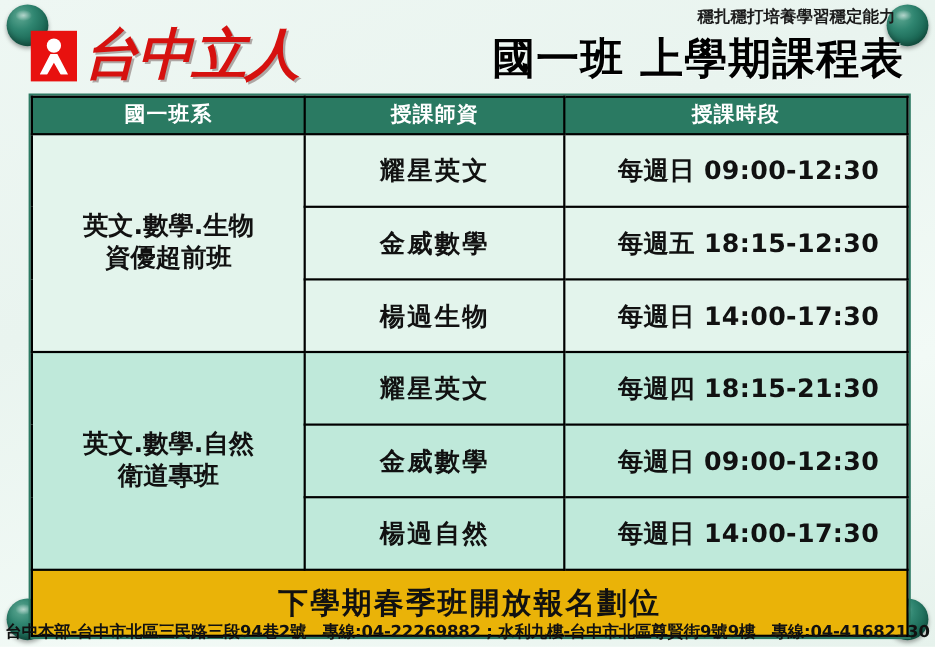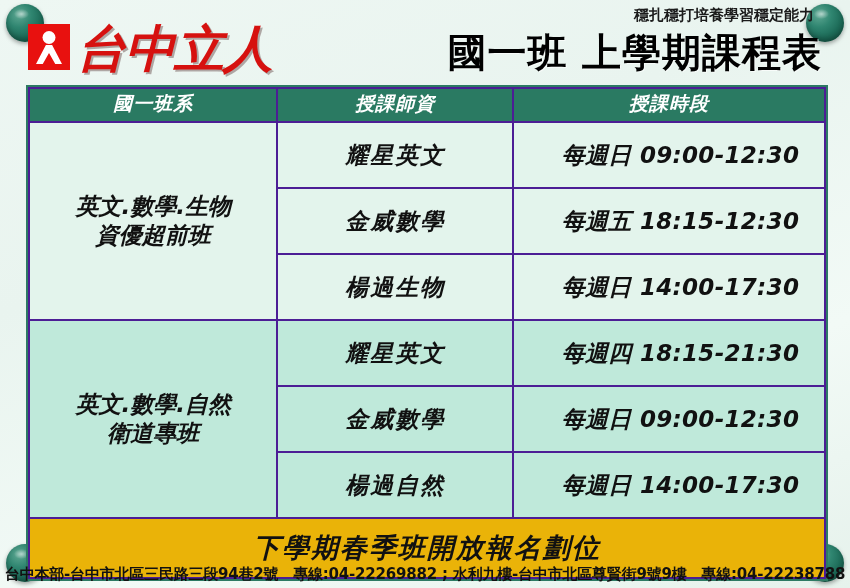--- a/index.html
+++ b/index.html
@@ -52,21 +52,21 @@
     left: 0;
     width: 850px;
     height: 86px;
   }
 
   .brand {
     position: absolute;
     left: 28px;
     top: 24px;
     display: flex;
-    align-items: flex-start;
+    align-items: flex-end;
     gap: 6px;
   }
   .brand-mark {
     width: 42px;
     height: 46px;
     background: #e8110f;
     position: relative;
     flex: none;
   }
   .brand-mark .head {
@@ -134,24 +134,23 @@
     border: 2px solid #2d7a63;
     border-collapse: collapse;
   }
   table.grid {
     width: 100%;
     border-collapse: collapse;
     table-layout: fixed;
   }
   table.grid th,
   table.grid td {
-    border: 2px solid #4c1d95;
+    border: 2px solid #000000;
     text-align: center;
     vertical-align: middle;
-    font-style: italic;
   }
   table.grid thead th {
     background: #2a7a62;
     color: #ffffff;
     font-size: 19px;
     font-weight: bold;
     height: 28px;
     padding: 1px 0 3px 0;
     letter-spacing: 1px;
   }
@@ -275,15 +274,15 @@
         </tr>
 
         <tr>
           <td class="banner-cell" colspan="3">下學期春季班開放報名劃位</td>
         </tr>
 
       </tbody>
     </table>
   </div>
 
-  <div class="footer">台中本部-台中市北區三民路三段94巷2號　專線:04-22269882 ; 水利九樓-台中市北區尊賢街9號9樓　專線:04-22238788</div>
+  <div class="footer">台中本部-台中市北區三民路三段94巷2號　專線:04-22269882 ; 水利九樓-台中市北區尊賢街9號9樓　專線:04-41682130</div>
 
 </div>
 
 </body></html>

